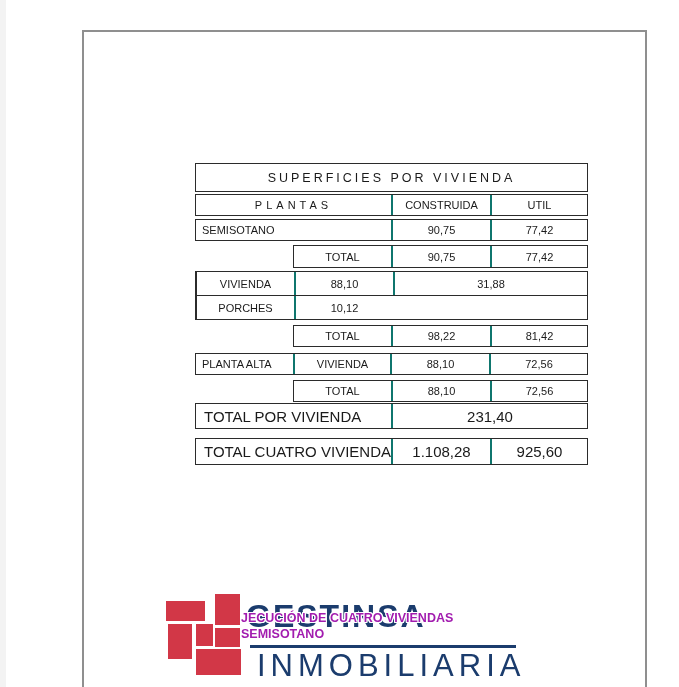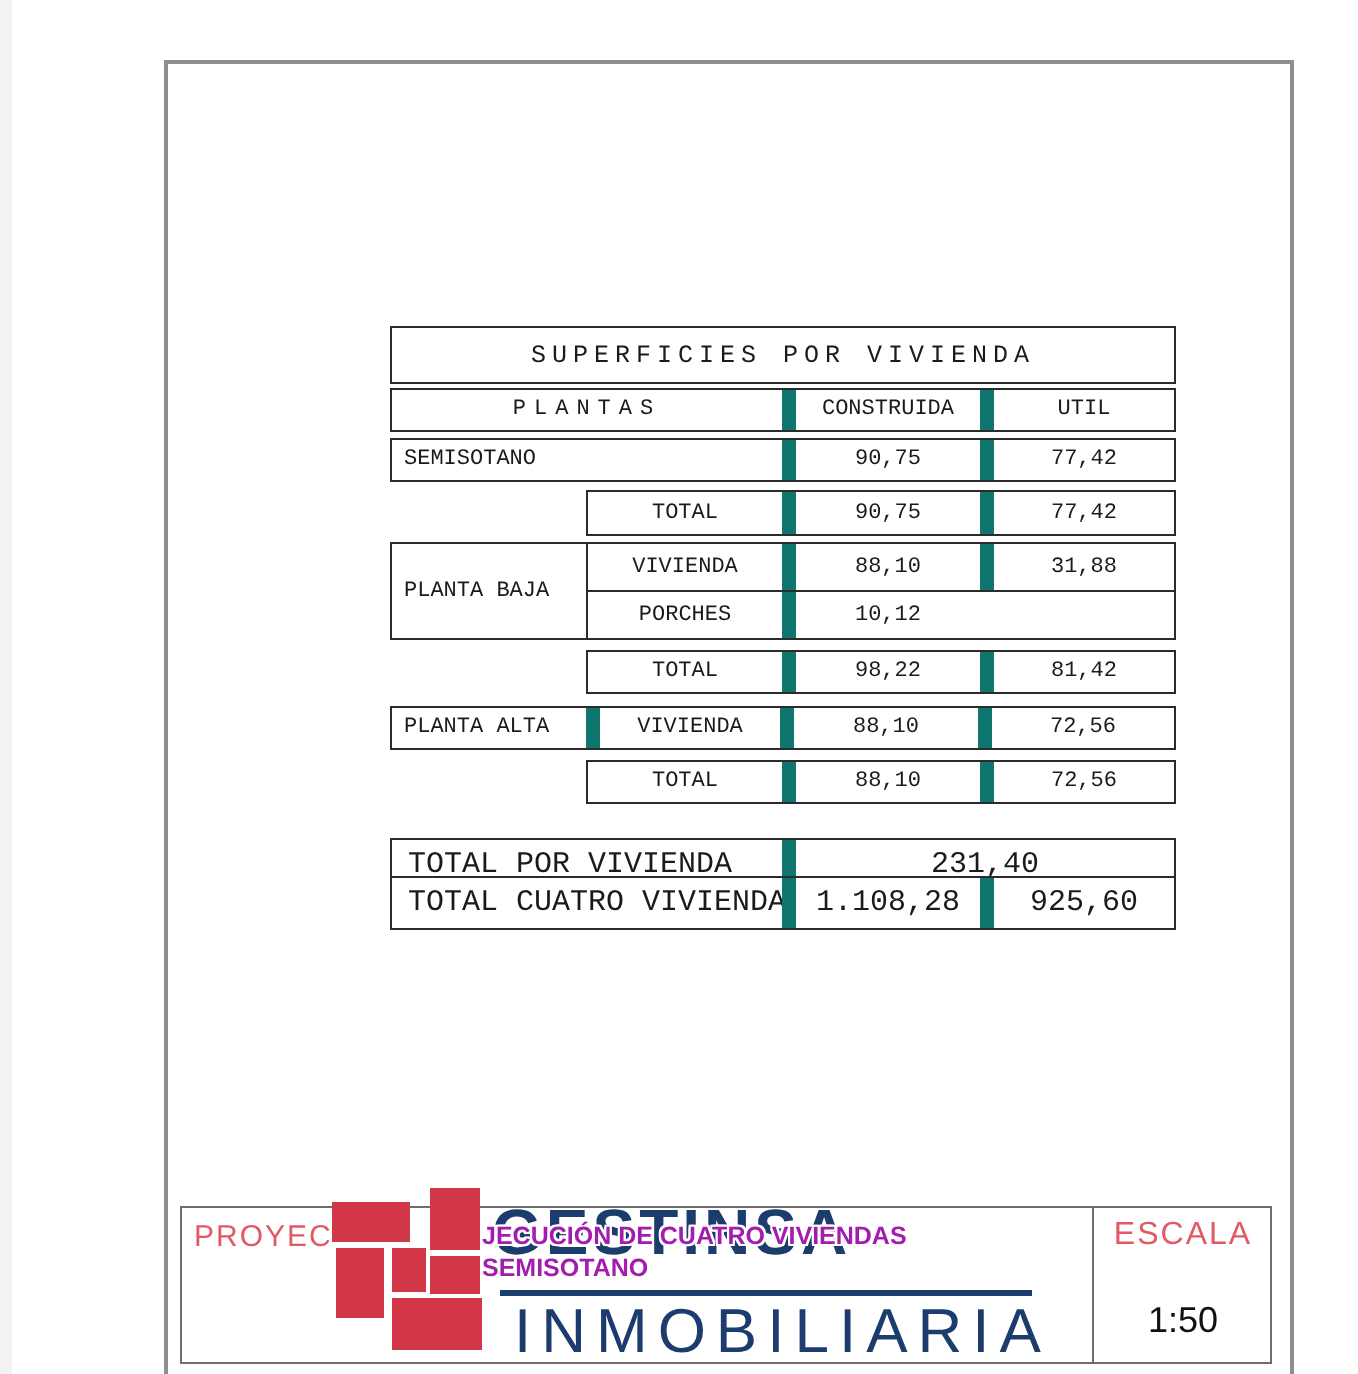--- a/index.html
+++ b/index.html
@@ -9,44 +9,44 @@
     --border-gray:#8f8f8f;
   }
   *{margin:0;padding:0;box-sizing:border-box;}
   html,body{background:#ffffff;}
   body{font-family:"Liberation Sans","DejaVu Sans",sans-serif;color:#1a1a1a;}
   .sheet{position:relative;width:679px;height:687px;background:#ffffff;overflow:hidden;}
   .edge-strip{position:absolute;left:0;top:0;width:6px;height:687px;background:#f3f3f3;}
   .outer-border{position:absolute;left:82px;top:30px;width:565px;height:680px;border:2px solid var(--border-gray,#8f8f8f);background:transparent;}
 
   
-  .s-table{position:absolute;left:195px;top:163px;width:393px;height:217px;font-family:Liberation Mono, monospace;}
+  .s-table{position:absolute;left:195px;top:163px;width:393px;height:217px;}
   .trow{position:absolute;left:0;display:flex;border:1px solid #2b2b2b;background:#fff;width:393px;align-items:stretch;}
   .trow.indent{left:98px;width:295px;text-align:right;}
   .cell{display:flex;align-items:center;justify-content:center;font-size:11px;white-space:nowrap;overflow:hidden;}
-  .cell + .cell{border-left:7px solid #0f766e;}
+  .cell + .cell{border-left:2px solid #0f766e;}
   .cell.lbl{justify-content:flex-start;padding-left:6px;}
   .cell.grow{flex:1;}
   .w195{width:195px;} .w97{width:97px;} .w99{width:99px;}
   .r-title{top:0;height:29px;}
   .r-title .cell{font-size:12.5px;letter-spacing:3px;font-weight:500;}
   .r-header{top:31px;height:22px;}
   .r-header .plantas{letter-spacing:4px;}
   .r-semi{top:56px;height:22px;}
   .r-t1{top:82px;height:23px;}
   .r-pb{top:108px;height:49px;}
   .pb-right{flex:1;display:flex;flex-direction:column;border-left:1px solid #2b2b2b;}
   .pb-row{flex:1;display:flex;align-items:stretch;}
   .pb-row + .pb-row{border-top:1px solid #2b2b2b;}
   .pb-row .cell:first-child{border-left:none;}
   .r-pb > .cell:first-child{border-left:none;}
   .r-t2{top:162px;height:22px;}
   .r-pa{top:190px;height:22px;}
   .r-t3{top:217px;height:22px;}
-  .r-tpv{top:256px;height:26px;}
+  .r-tpv{top:240px;height:26px;}
   .r-tcv{top:275px;height:27px;}
   .big .cell{font-size:15px;}
   .big .cell.lbl{padding-left:8px;}
 
   
   .tblock{position:absolute;left:90px;top:603px;width:546px;height:79px;border:1px solid #6e6e6e;background:#fff;}
   .tb-divider{position:absolute;left:455px;top:0;width:1px;height:100%;background:#6e6e6e;}
   .proyecto{position:absolute;left:6px;top:6px;font-size:15px;color:var(--accent-red-text,#e25966);letter-spacing:1px;}
   .escala-label{position:absolute;left:455px;top:5px;width:91px;text-align:center;font-size:16px;color:var(--accent-red-text,#e25966);letter-spacing:1px;}
   .escala-value{position:absolute;left:455px;top:46px;width:91px;text-align:center;font-size:18px;color:#111;}
@@ -97,21 +97,20 @@
       <div class="cell grow">77,42</div>
     </div>
 
     <div class="trow r-t1 indent">
       <div class="cell w97">TOTAL</div>
       <div class="cell w99">90,75</div>
       <div class="cell grow">77,42</div>
     </div>
 
     <div class="trow r-pb">
-      <div class="cell w97 lbl">PLANTA BAJA</div>
       <div class="pb-right">
         <div class="pb-row">
           <div class="cell w97">VIVIENDA</div>
           <div class="cell w99">88,10</div>
           <div class="cell grow">31,88</div>
         </div>
         <div class="pb-row">
           <div class="cell w97">PORCHES</div>
           <div class="cell w99">10,12</div>
         </div>
@@ -142,26 +141,20 @@
       <div class="cell grow">231,40</div>
     </div>
 
     <div class="trow r-tcv big">
       <div class="cell w195 lbl">TOTAL CUATRO VIVIENDAS</div>
       <div class="cell w99">1.108,28</div>
       <div class="cell grow">925,60</div>
     </div>
   </div>
 
-  <div class="tblock">
-    <div class="tb-divider"></div>
-    <div class="proyecto">PROYEC</div>
-    <div class="escala-label">ESCALA</div>
-    <div class="escala-value">1:50</div>
-  </div>
 
   <div class="brand-name">GESTINSA</div>
   <div class="brand-underline"></div>
   <div class="brand-sub">INMOBILIARIA</div>
 
   <div class="proj-text proj-line1">JECUCIÓN DE CUATRO VIVIENDAS</div>
   <div class="proj-text proj-line2">SEMISOTANO</div>
 
   <div class="logo-mark">
     <div class="blk blk-top"></div>

